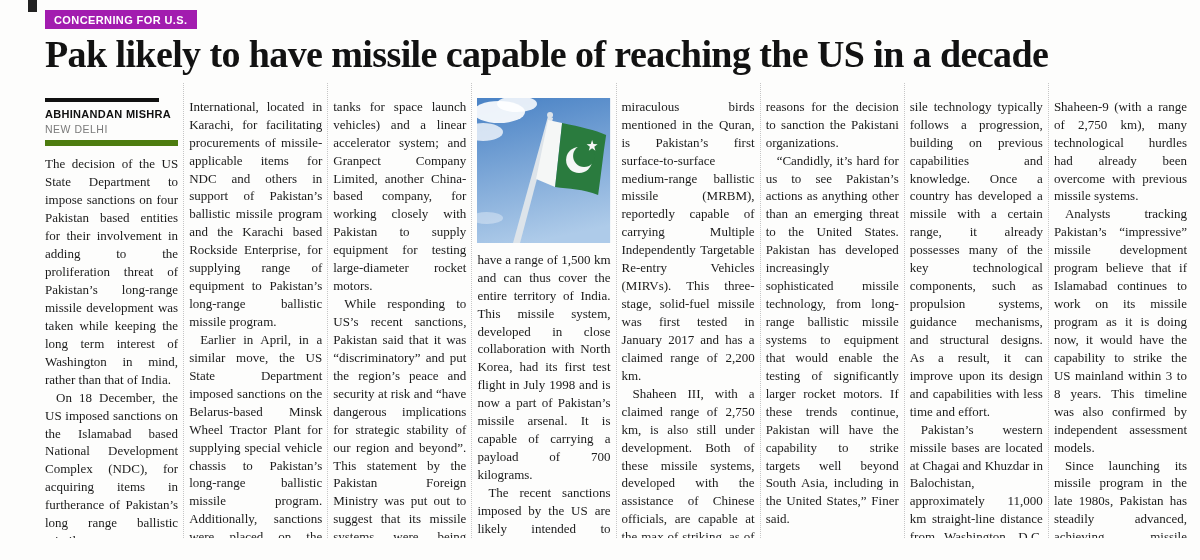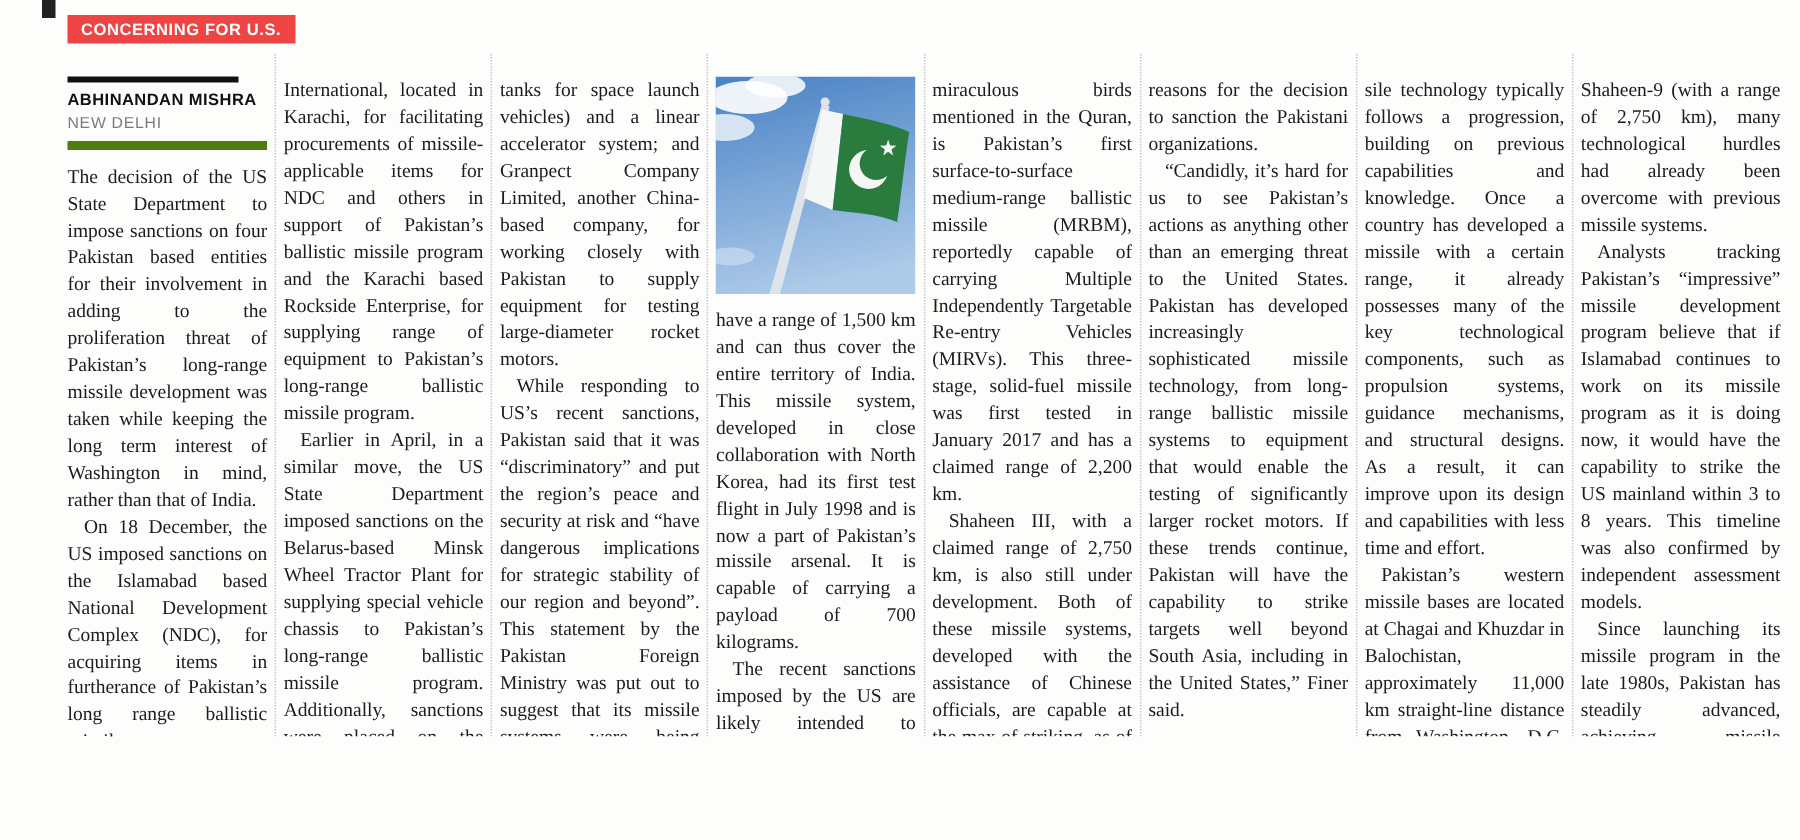--- a/index.html
+++ b/index.html
@@ -68,21 +68,22 @@
   figure.flag-photo { width: 100%; height: 145px; margin-bottom: 8px; }
   figure.flag-photo svg { width: 100%; height: 100%; display: block; }
 </style>
 </head>
 <body>
 
 <div class="page">
   <div class="edge-mark"></div>
 
   <div class="header">
-    <span class="kicker" style="background-color: #ef4444;">CONCERNING FOR U.S.</span>
+    <span class="kicker" style="background-color: #a21caf;">CONCERNING FOR U.S.</span>
+    <h1 class="headline">Pak likely to have missile capable of reaching the US in a decade</h1>
   </div>
 
   <div class="columns">
 
     <div class="col">
       <div class="byline">
         <div class="byline-bar"></div>
         <div class="byline-author">ABHINANDAN MISHRA</div>
         <div class="byline-city">NEW DELHI</div>
       </div>

